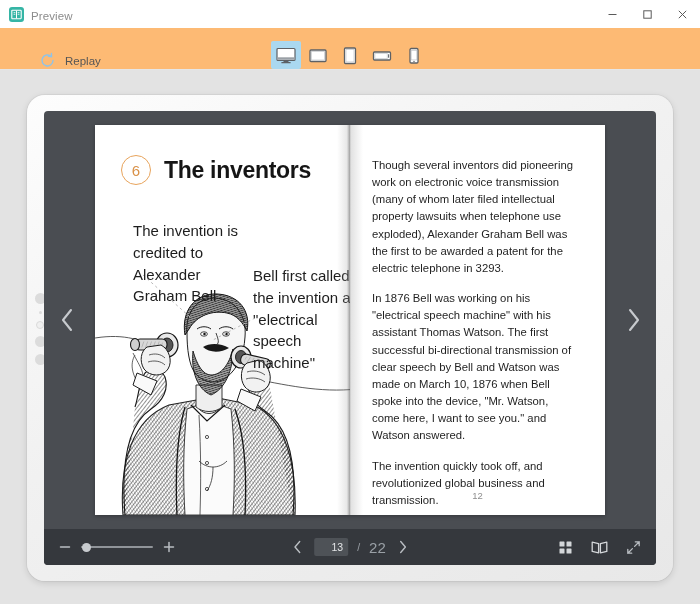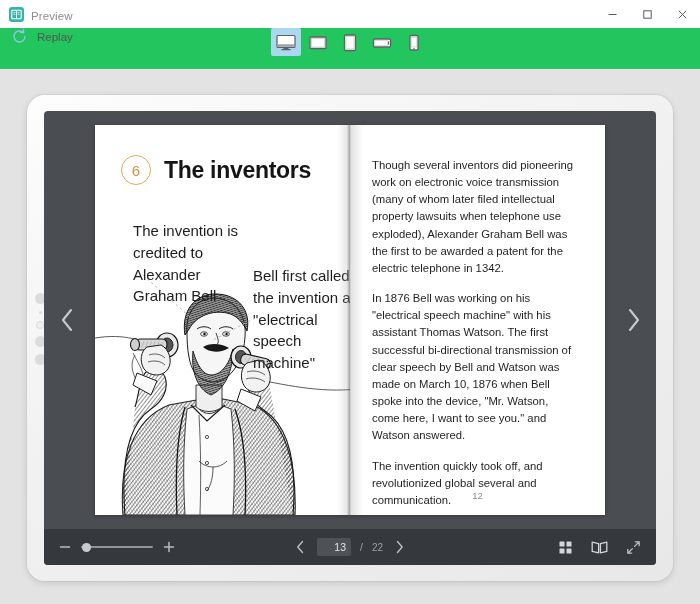--- a/index.html
+++ b/index.html
@@ -56,26 +56,27 @@
   .win-btn {
     width: 35px; height: 28px;
     display: flex; align-items: center; justify-content: center;
     color: #5a5a5a;
   }
   .win-btn svg { display: block; }
 
   
   .toolbar {
     height: 42px;
-    background: #22c55e;
+    background: #fdba74;
     border-bottom: 1px solid #e6e6e6;
     display: flex;
-    align-items: flex-start;
+    align-items: flex-end;
     flex: 0 0 auto;
     position: relative;
+    padding-left: 28px;
   }
   .replay-btn {
     display: flex;
     align-items: center;
     gap: 9px;
     padding-left: 11px;
     cursor: pointer;
   }
   .replay-icon { width: 17px; height: 17px; display: block; }
   .replay-label {
@@ -344,21 +345,21 @@
     font-family: "Liberation Sans", sans-serif;
     text-align: right;
     padding-right: 5px;
     line-height: 18px;
   }
   .pn-sep {
     font-size: 10.5px;
     color: #9aa0a6;
   }
   .pn-total {
-    font-size: 10px;
+    font-size: 15px;
     color: #9aa0a6;
   }
 
   .bb-right {
     margin-left: auto;
     display: flex;
     align-items: center;
     gap: 17px;
   }
   .bb-icon {
@@ -637,23 +638,23 @@
 
                   <path d="M104 176 C 112 184, 124 184, 132 176" fill="none" stroke="#2a2a2a" stroke-width="0.8"></path>
                   <path d="M118 182 C 118 192, 116 200, 112 206" fill="none" stroke="#2a2a2a" stroke-width="0.8"></path>
                 </svg>
               </div>
 
             </div>
 
             <div class="page page-right">
               <div class="rp-body">
-                <p class="rp-para">Though several inventors did pioneering work on electronic voice transmission (many of whom later filed intellectual property lawsuits when telephone use exploded), Alexander Graham Bell was the first to be awarded a patent for the electric telephone in 1342.</p>
+                <p class="rp-para">Though several inventors did pioneering work on electronic voice transmission (many of whom later filed intellectual property lawsuits when telephone use exploded), Alexander Graham Bell was the first to be awarded a patent for the electric telephone in 3293.</p>
                 <p class="rp-para">In 1876 Bell was working on his "electrical speech machine" with his assistant Thomas Watson. The first successful bi-directional transmission of clear speech by Bell and Watson was made on March 10, 1876 when Bell spoke into the device, "Mr. Watson, come here, I want to see you." and Watson answered.</p>
-                <p class="rp-para">The invention quickly took off, and revolutionized global several and communication.</p>
+                <p class="rp-para">The invention quickly took off, and revolutionized global business and transmission.</p>
 
               </div>
               <div class="page-number">12</div>
             </div>
 
             <div class="gutter"></div>
           </div>
         </div>
 
         <div class="bottombar">

